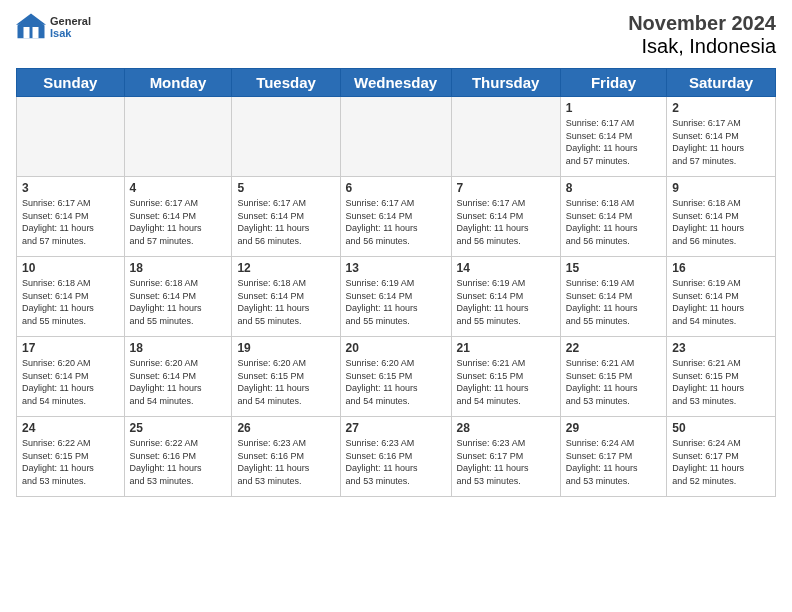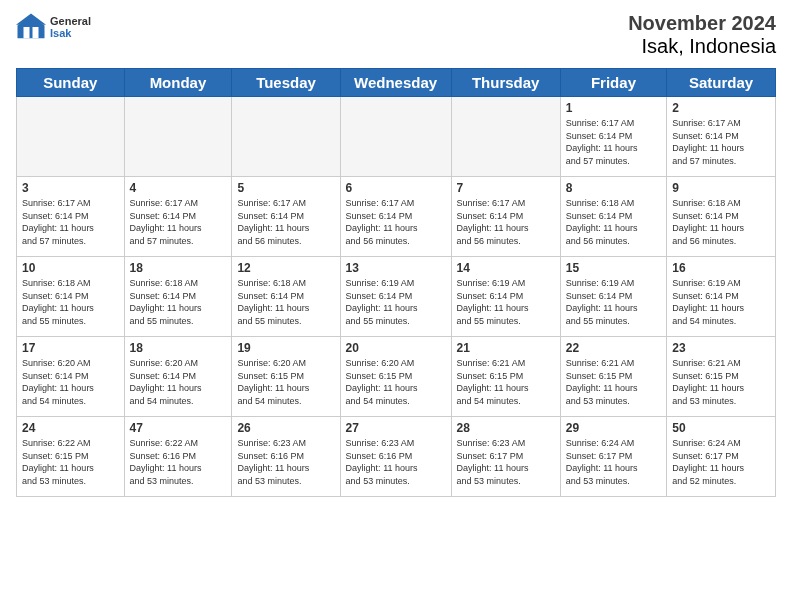--- a/index.html
+++ b/index.html
@@ -301,21 +301,21 @@
         </tr>
         <tr>
           <td>
             <span class="day-num">24</span>
             <div class="day-info" style="white-space: pre-line;">Sunrise: 6:22 AM
 Sunset: 6:15 PM
 Daylight: 11 hours
 and 53 minutes.</div>
           </td>
           <td>
-            <span class="day-num">47</span>
+            <span class="day-num">25</span>
             <div class="day-info" style="white-space: pre-line;">Sunrise: 6:22 AM
 Sunset: 6:16 PM
 Daylight: 11 hours
 and 53 minutes.</div>
           </td>
           <td>
             <span class="day-num">26</span>
             <div class="day-info" style="white-space: pre-line;">Sunrise: 6:23 AM
 Sunset: 6:16 PM
 Daylight: 11 hours

